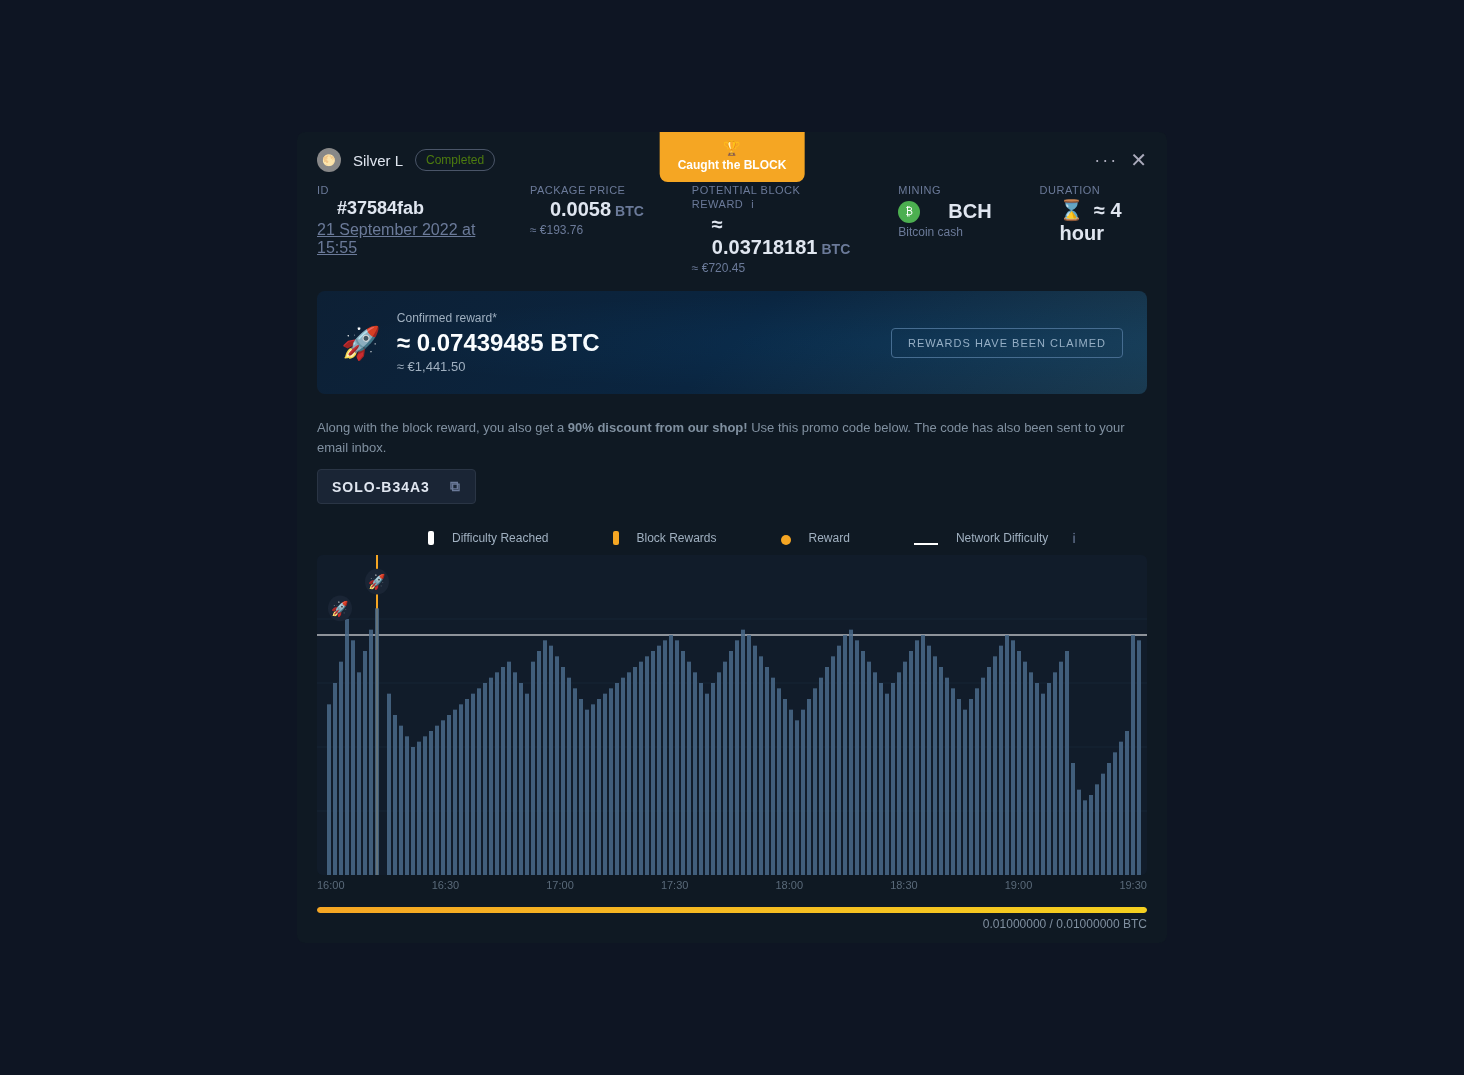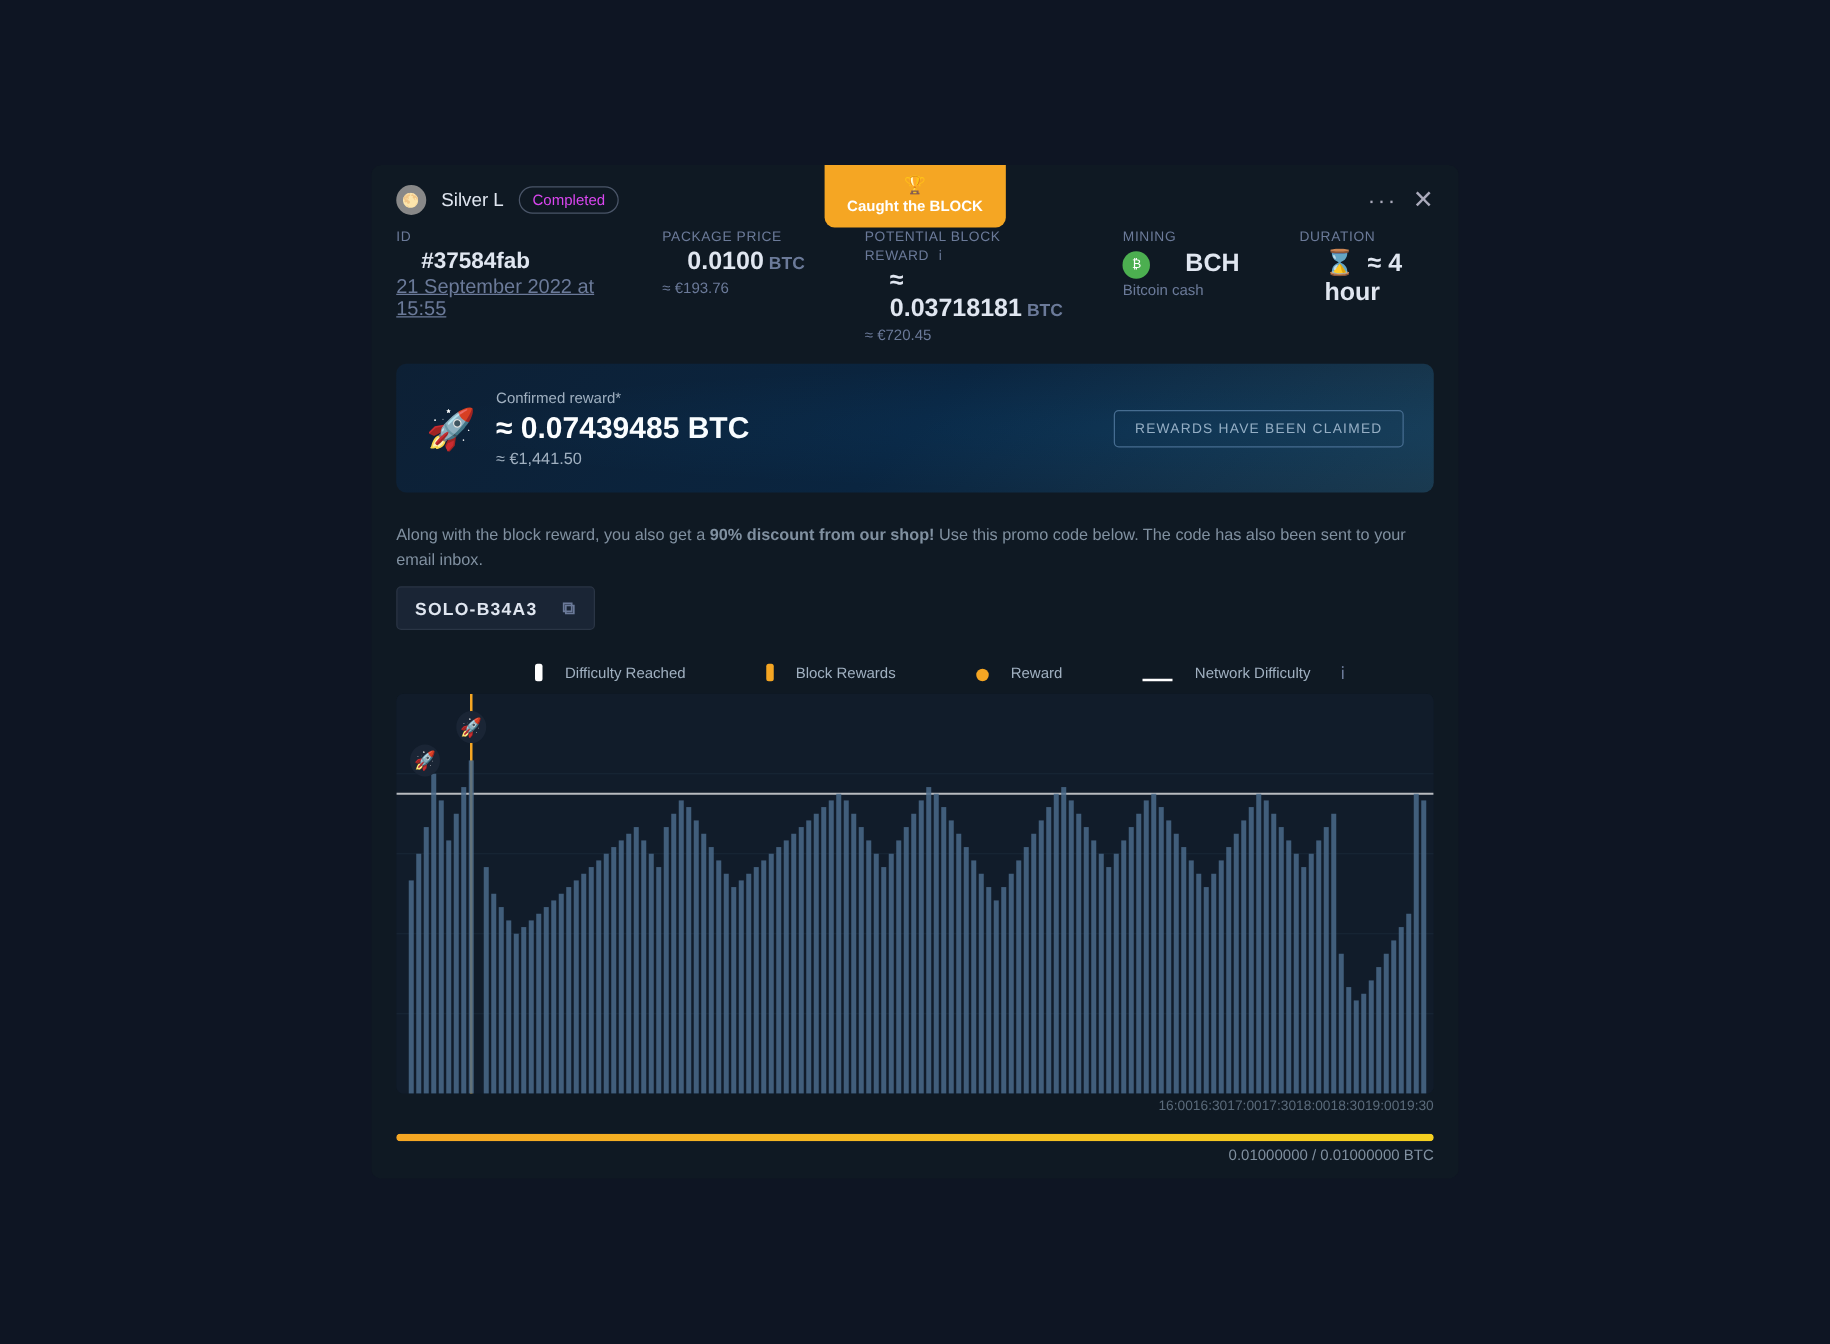--- a/index.html
+++ b/index.html
@@ -82,21 +82,21 @@
       font-size: 15px;
       color: #e0e6f0;
     }
 
     .completed-badge {
       background: transparent;
       border: 1px solid #4a5568;
       border-radius: 12px;
       padding: 3px 10px;
       font-size: 12px;
-      color: #d946ef;
+      color: #4d7c0f;
     }
 
     .modal-actions {
       display: flex;
       align-items: center;
       gap: 12px;
     }
 
     .dots-btn {
       background: none;
@@ -357,21 +357,21 @@
       overflow: hidden;
     }
 
     .chart-svg {
       width: 100%;
       height: 100%;
     }
 
     .chart-x-labels {
       display: flex;
-      justify-content: flex-end;
+      justify-content: space-between;
       padding: 4px 20px 8px;
       font-size: 11px;
       color: #5a6a7a;
     }
 
     .progress-bar-container {
       margin: 8px 20px 0;
       background: #1a2535;
       height: 6px;
       border-radius: 3px;
@@ -416,21 +416,21 @@
 
     <div class="modal-info-section">
       <div class="info-group">
         <span class="info-label">ID</span>
         <span class="info-value-large" style="font-size:18px;">#37584fab</span>
         <span class="info-value-date">21 September 2022 at 15:55</span>
       </div>
       <div class="info-group">
         <span class="info-label">Package Price</span>
         <span class="info-value-large">
-          <span>0.0100</span><span class="info-btc">BTC</span>
+          <span>0.0058</span><span class="info-btc">BTC</span>
         </span>
         <span class="info-value-sub">≈ €193.76</span>
       </div>
       <div class="info-group">
         <span class="info-label">
           <span>Potential Block Reward</span>
           <span style="color:#6b7a99; margin-left:4px;">ℹ</span>
         </span>
         <span class="info-value-large">
           <span>≈ 0.03718181</span><span class="info-btc">BTC</span>

